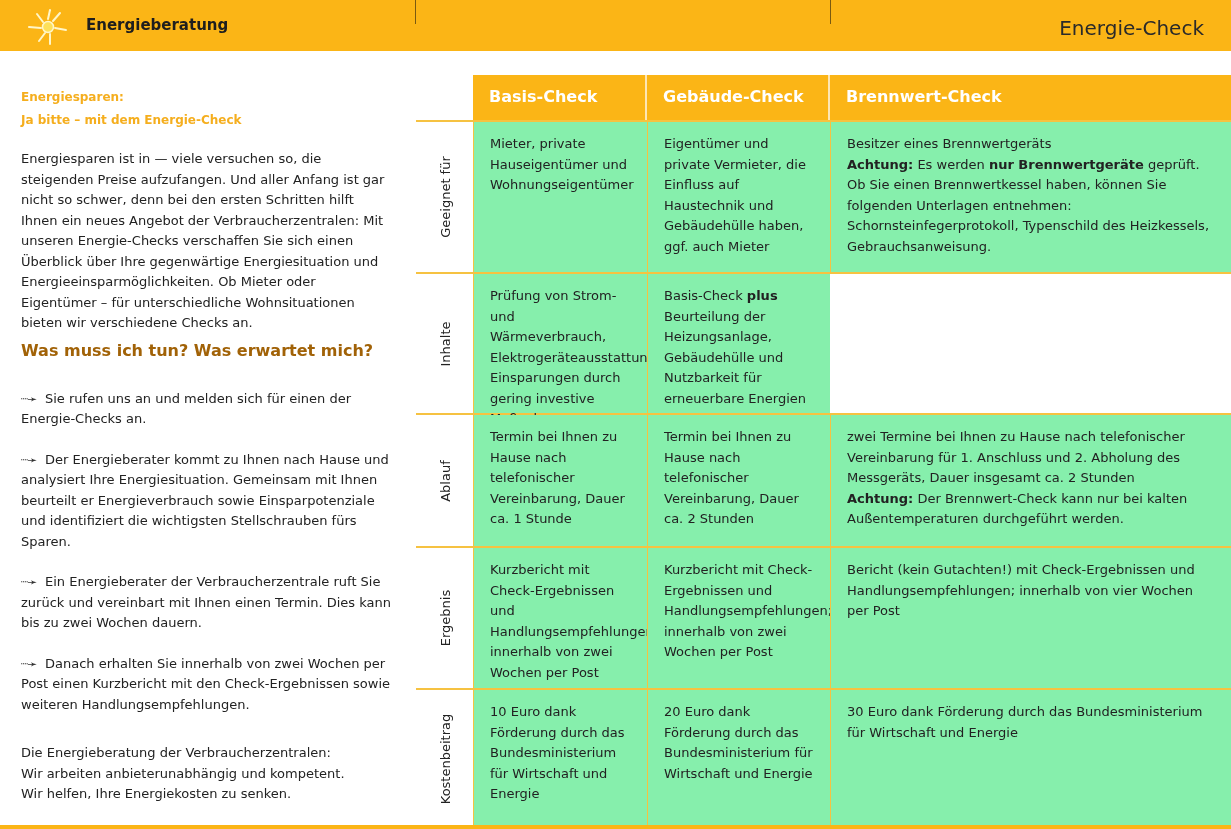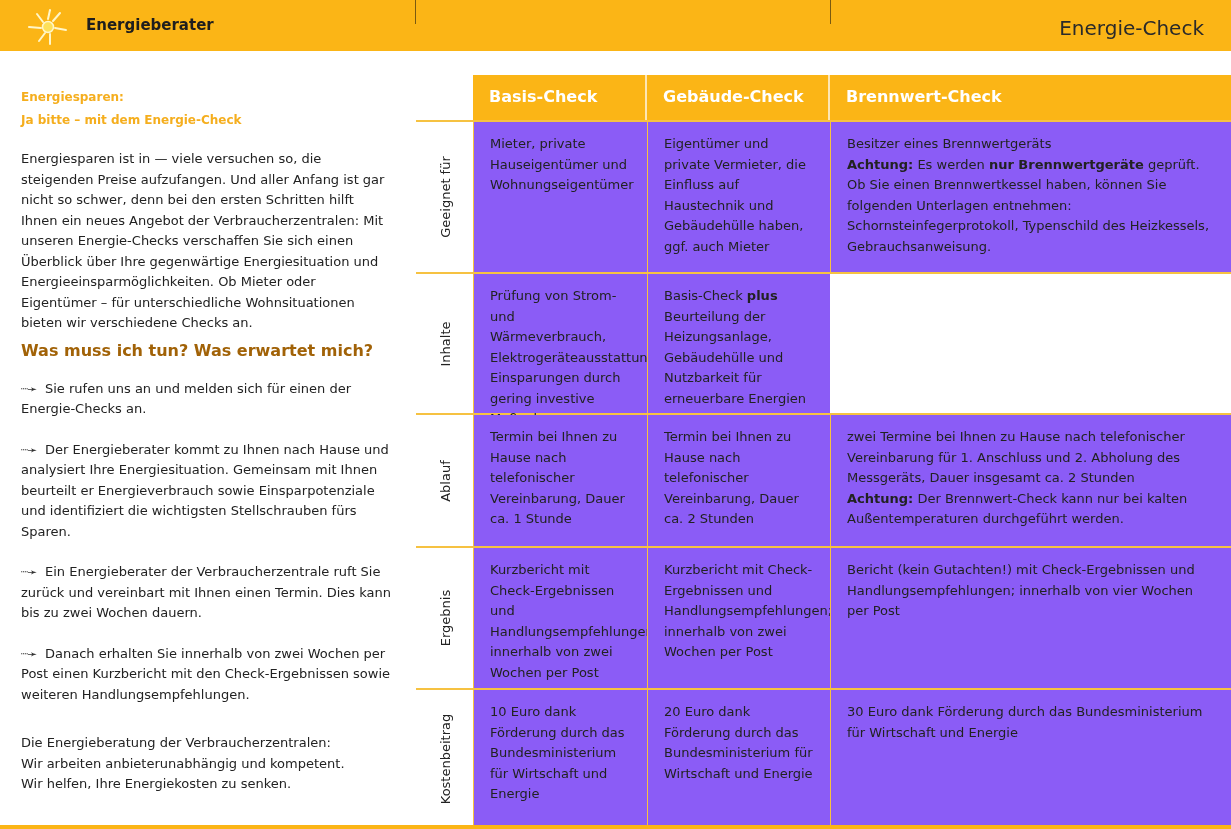--- a/index.html
+++ b/index.html
@@ -10,55 +10,55 @@
   .topbar .sun { position: absolute; left: 26px; top: 6px; width: 44px; height: 40px; }
   .topbar .brand { position: absolute; left: 86px; top: 16px; font-size: 15px; font-weight: bold; color: #1e1e1e; font-family: "DejaVu Sans", sans-serif; }
   .topbar .sep { position: absolute; top: 0; width: 1px; height: 24px; background: #7a5a10; }
   .topbar .section { position: absolute; right: 27px; top: 16px; font-size: 20px; color: #2a2a2a; font-family: "DejaVu Sans", sans-serif; }
 
   .left { position: absolute; left: 21px; top: 86px; width: 370px; }
   .left h1 { font-size: 12px; font-weight: bold; color: #f5ae1e; line-height: 23px; }
   .left p { font-size: 13px; line-height: 20.5px; color: #222; }
   .left .intro { margin-top: 17px; }
   .left h2 { font-size: 16px; font-weight: bold; color: #a16207; margin-top: 6px; line-height: 22px; }
-  .left .step { margin-top: 17px; }
+  .left .step { margin-top: 27px; }
   .left .step + .step { margin-top: 20px; }
   .left .arrow { display: inline-block; width: 24px; color: #333; font-size: 12px; letter-spacing: -1px; }
   .left .outro { margin-top: 28px; }
 
   .table { position: absolute; left: 416px; top: 75px; width: 815px; }
   .thead { display: flex; height: 45px; margin-left: 57px; }
   .th { background: #fbb516; color: #fff; font-weight: bold; font-size: 16px; padding: 12px 0 0 16px; border-right: 2px solid #fde6b4; }
   .th:last-child { border-right: none; }
   .c1 { width: 174px; } .c2 { width: 183px; } .c3 { width: 401px; }
   .row { display: flex; border-top: 2px solid #f6c241; }
   .row .label { width: 57px; position: relative; background: #fff; }
   .row .label span { position: absolute; left: 50%; top: 50%; transform: translate(-50%, -50%) rotate(-90deg); white-space: nowrap; font-size: 13px; color: #222; }
-  .cell { background: #8b5cf6; padding: 12px 15px 0 16px; font-size: 13px; line-height: 20.5px; color: #222; border-left: 1.5px solid #f6c241; }
+  .cell { background: #86efac; padding: 12px 15px 0 16px; font-size: 13px; line-height: 20.5px; color: #222; border-left: 1.5px solid #f6c241; }
   .cell b { font-weight: bold; }
   .r1 { height: 152px; } .r2 { height: 141px; } .r3 { height: 133px; } .r4 { height: 142px; } .r5 { height: 139px; }
   .bottomline { position: absolute; left: 0; top: 825px; width: 1231px; height: 4px; background: #fbb516; }
 </style>
 </head>
 <body>
 
 <div class="topbar">
   <svg class="sun" viewBox="0 0 44 40">
     <circle cx="22" cy="21" r="5.5" fill="#fde05a" stroke="#fff6c8" stroke-width="1.5"></circle>
     <g stroke="#fff6c8" stroke-width="2" stroke-linecap="round">
       <line x1="22" y1="13" x2="24" y2="4"></line>
       <line x1="27" y1="15" x2="34" y2="7"></line>
       <line x1="29" y1="22" x2="40" y2="24"></line>
       <line x1="15" y1="22" x2="3" y2="21"></line>
       <line x1="17" y1="16" x2="11" y2="8"></line>
       <line x1="19" y1="27" x2="13" y2="35"></line>
       <line x1="24" y1="28" x2="24" y2="38"></line>
     </g>
   </svg>
-  <span class="brand">Energieberater</span>
+  <span class="brand">Energieberatung</span>
   <div class="sep" style="left:415px"></div>
   <div class="sep" style="left:830px"></div>
   <span class="section">Energie-Check</span>
 </div>
 
 <div class="left">
   <h1>
     <span>Energiesparen:</span><br>
     <span>Ja bitte – mit dem Energie-Check</span>
   </h1>

